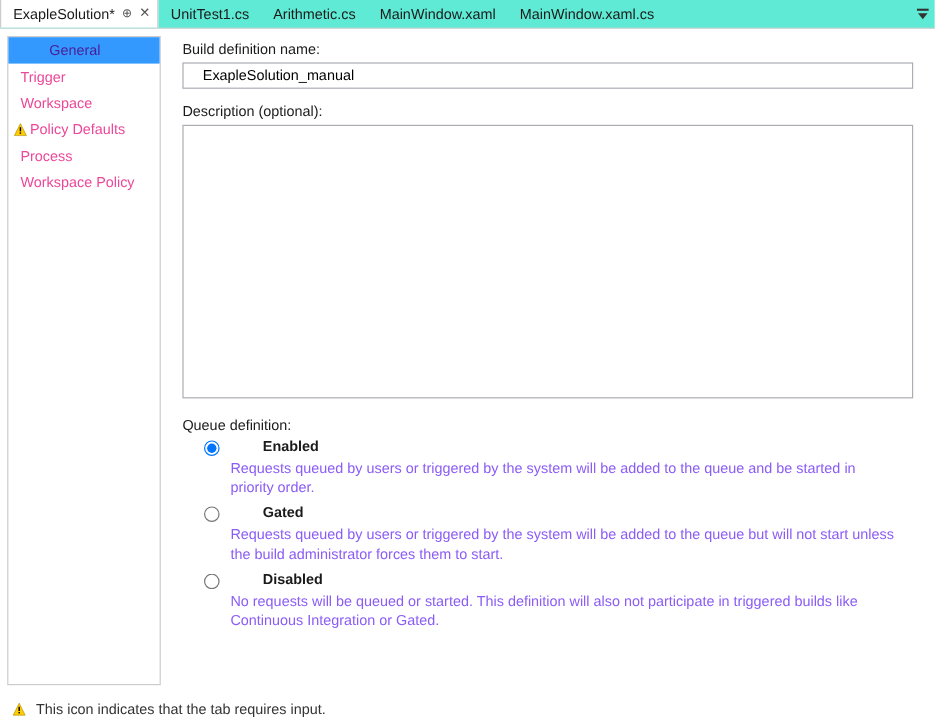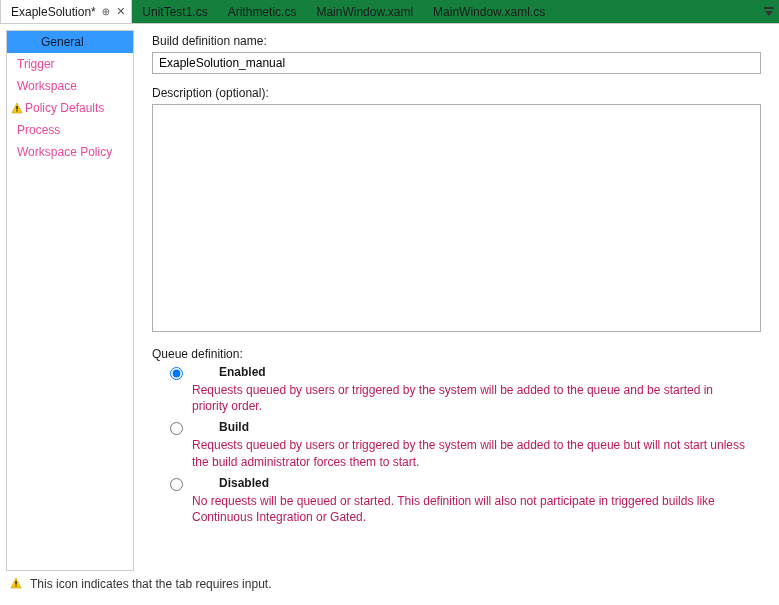--- a/index.html
+++ b/index.html
@@ -5,68 +5,68 @@
     * { box-sizing: border-box; margin: 0; padding: 0; }
     body {
       font-family: "Segoe UI", Tahoma, sans-serif;
       font-size: 12px;
       background: #fff;
       width: 779px; height: 605px; overflow: hidden;
       color: #1a1a1a;
     }
     .tabs-bar {
       display: flex; align-items: center;
-      height: 24px; background: #15803d;
+      height: 24px; background: #5eead4;
       border-bottom: 1px solid #ccc;
     }
     .tab {
       display: flex; align-items: center; gap: 6px;
       padding: 0 10px; height: 100%; font-size: 12px;
       color: #1a1a1a; cursor: pointer; user-select: none;
     }
     .tab.active { background: #fff; border-left: 1px solid #ccc; border-right: 1px solid #ccc; }
     .tab.first { padding-right: 6px; }
     .tab-close { font-size: 11px; color: #555; line-height: 1; }
     .tab-pin { font-size: 10px; color: #555; line-height: 1; }
     .tabs-spacer { flex: 1; }
     .overflow-btn { width: 20px; display: flex; align-items: center; justify-content: center; height: 100%; color: #444; }
 
     .body-area { display: flex; height: calc(100% - 24px - 28px); background: #fff; }
     .sidebar { width: 128px; border: 1px solid #ccc; margin: 6px 0 6px 6px; background: #fff; padding-bottom: 6px; }
     .sidebar-item {
       display: flex; align-items: center; gap: 4px;
       padding: 4px 10px; font-size: 12px; cursor: pointer; color: #ec4899;
     }
-    .sidebar-item.selected { background: #3399ff; color: #0f172a; padding-left: 34px; }
+    .sidebar-item.selected { background: #3399ff; color: #4c1d95; padding-left: 34px; }
     .warn-icon {
       width: 12px; height: 12px; flex-shrink: 0;
     }
     .warn-icon svg { display: block; }
     .sidebar-item .warn-icon { margin-left: -6px; margin-right: -2px; }
 
     .content { flex: 1; padding: 10px 18px 6px 18px; overflow: auto; }
     .field-label { font-size: 12px; margin-bottom: 4px; }
     .text-input {
-      width: 100%; height: 22px; padding: 2px 6px;
+      width: 100%; height: 22px; padding: 2px 16px;
       border: 1px solid #abadb3; font-size: 12px; font-family: inherit;
     }
     .text-area-wrap { position: relative; }
     .text-area {
       width: 100%; height: 228px; padding: 4px 6px;
       border: 1px solid #abadb3; font-size: 12px; font-family: inherit;
       resize: none; overflow-y: scroll;
     }
     .section { margin-bottom: 12px; }
     .radio-row { display: flex; align-items: flex-start; gap: 8px; margin: 4px 0 2px 18px; }
     .radio-row input { margin-top: 2px; }
     .radio-label { font-weight: bold; font-size: 12px; padding-left: 28px; }
-    .radio-desc { margin: 0 0 6px 40px; font-size: 12px; color: #be185d; max-width: 560px; line-height: 1.35; }
+    .radio-desc { margin: 0 0 6px 40px; font-size: 12px; color: #8b5cf6; max-width: 560px; line-height: 1.35; }
 
     .footer {
-      display: flex; gap: 8px;
+      display: flex; align-items: center; gap: 8px;
       height: 28px; padding: 0 10px; border-top: 0px solid #ccc;
       font-size: 12px; color: #333;
     }
   </style>
 </head>
 <body>
 
 <div class="tabs-bar">
   <div class="tab active first">
     <span>ExapleSolution*</span>
@@ -138,21 +138,21 @@
       <div class="field-label">Queue definition:</div>
 
       <div class="radio-row">
         <input type="radio" name="qp" checked="" style="">
         <span class="radio-label">Enabled</span>
       </div>
       <div class="radio-desc">Requests queued by users or triggered by the system will be added to the queue and be started in priority order.</div>
 
       <div class="radio-row">
         <input type="radio" name="qp" style="">
-        <span class="radio-label">Build</span>
+        <span class="radio-label">Gated</span>
       </div>
       <div class="radio-desc">Requests queued by users or triggered by the system will be added to the queue but will not start unless the build administrator forces them to start.</div>
 
       <div class="radio-row">
         <input type="radio" name="qp" style="">
         <span class="radio-label">Disabled</span>
       </div>
       <div class="radio-desc">No requests will be queued or started. This definition will also not participate in triggered builds like Continuous Integration or Gated.</div>
     </div>
   </div>

